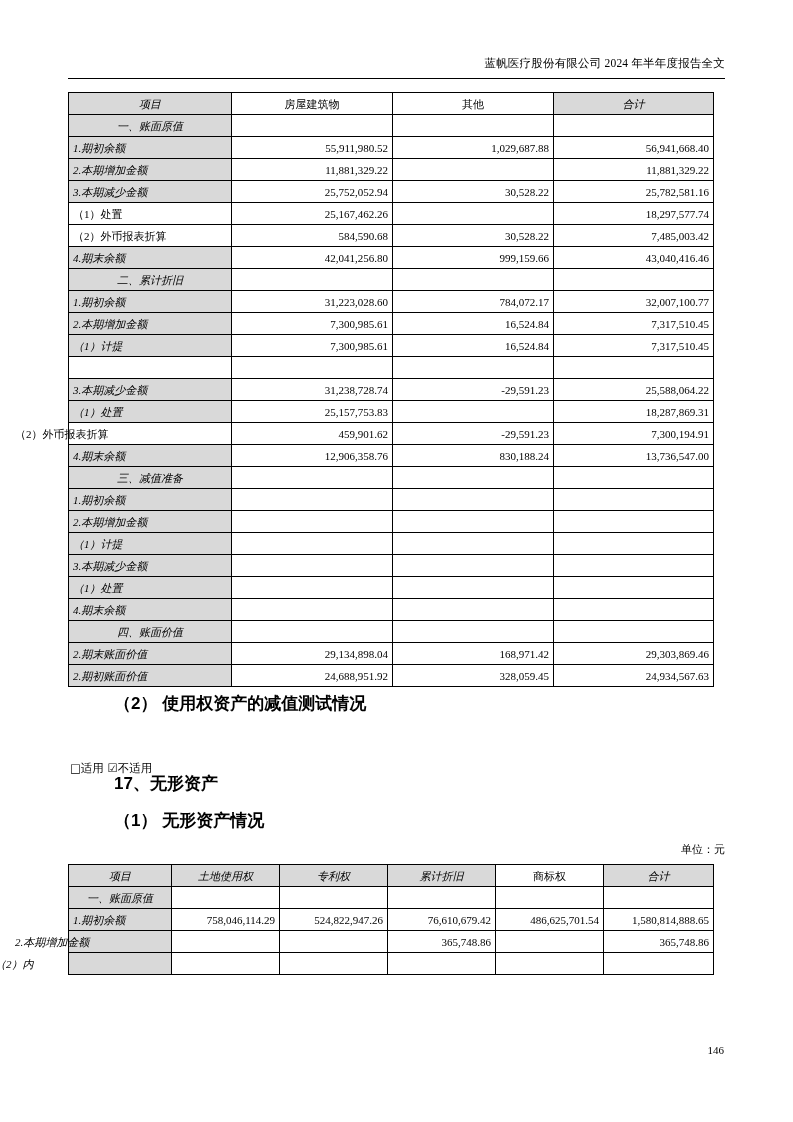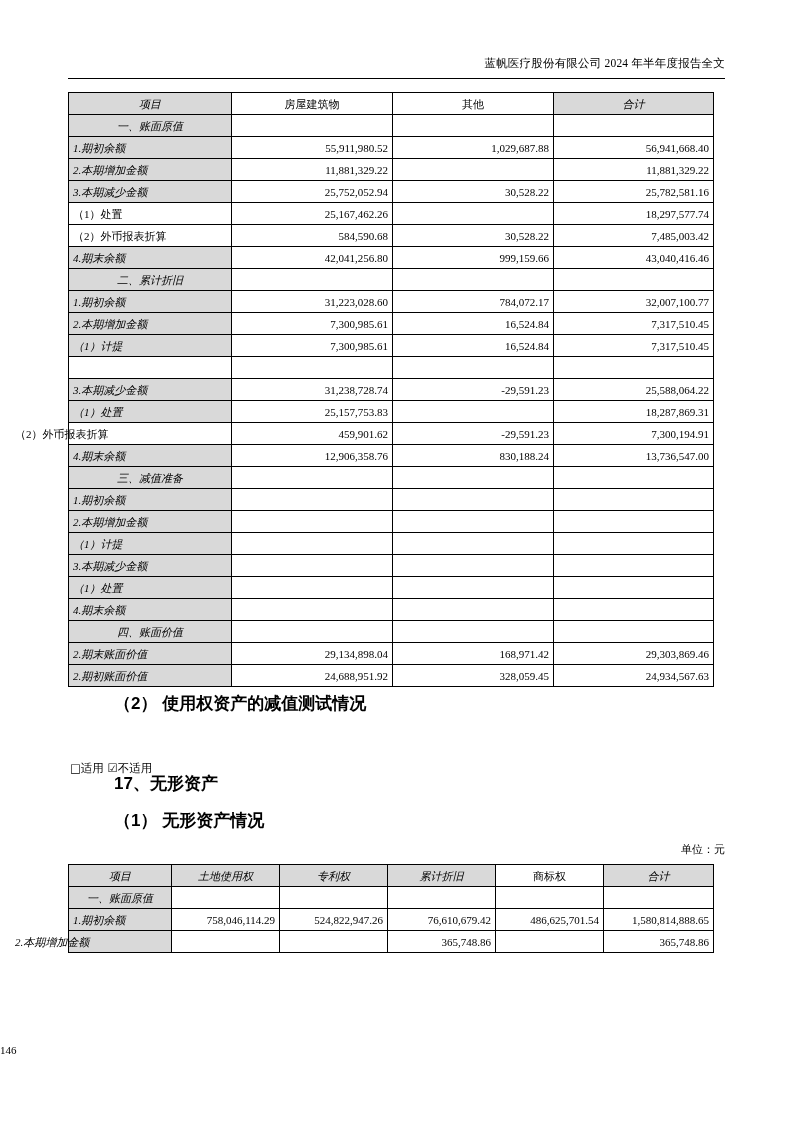--- a/index.html
+++ b/index.html
@@ -104,21 +104,21 @@
     font-size: 11px;
     line-height: 14px;
     text-align: center;
   }
 
   #h-impairment-test { left: 70px; top: 695px; }
   #h-intangible      { left: 70px; top: 775px; }
   #h-intangible-detail { left: 70px; top: 812px; }
   #p-applicable     { left: 70px; top: 760px; }
   #unit-yuan        { left: 12px; top: 842px; width: 713px; text-align: right; }
-  #page-no          { left: 0; top: 1043px; width: 724px; text-align: left; }
+  #page-no          { left: 0; top: 1043px; width: 724px; text-align: right; }
 </style>
 </head>
 <body>
 
 <div class="page">
 
   <div class="doc-header">蓝帆医疗股份有限公司 2024 年半年度报告全文</div>
   <div class="header-rule"></div>
 
   <table class="fin-table" id="table-fixed-assets">
@@ -340,18 +340,26 @@
           <td class="white c-right">1,580,814,888.65</td>
         </tr>
         <tr>
           <td class="shade lv-wrap">2.本期增加金额</td>
           <td class="white c-right"></td>
           <td class="white c-right"></td>
           <td class="white c-right">365,748.86</td>
           <td class="white c-right"></td>
           <td class="white c-right">365,748.86</td>
         </tr>
+        <tr>
+          <td class="shade lv-wrap2">（2）内</td>
+          <td class="white c-right"></td>
+          <td class="white c-right"></td>
+          <td class="white c-right"></td>
+          <td class="white c-right"></td>
+          <td class="white c-right"></td>
+        </tr>
       </tbody>
   </table>
 
   <div class="page-number" id="page-no">146</div>
 
 </div>
 
 </body></html>

